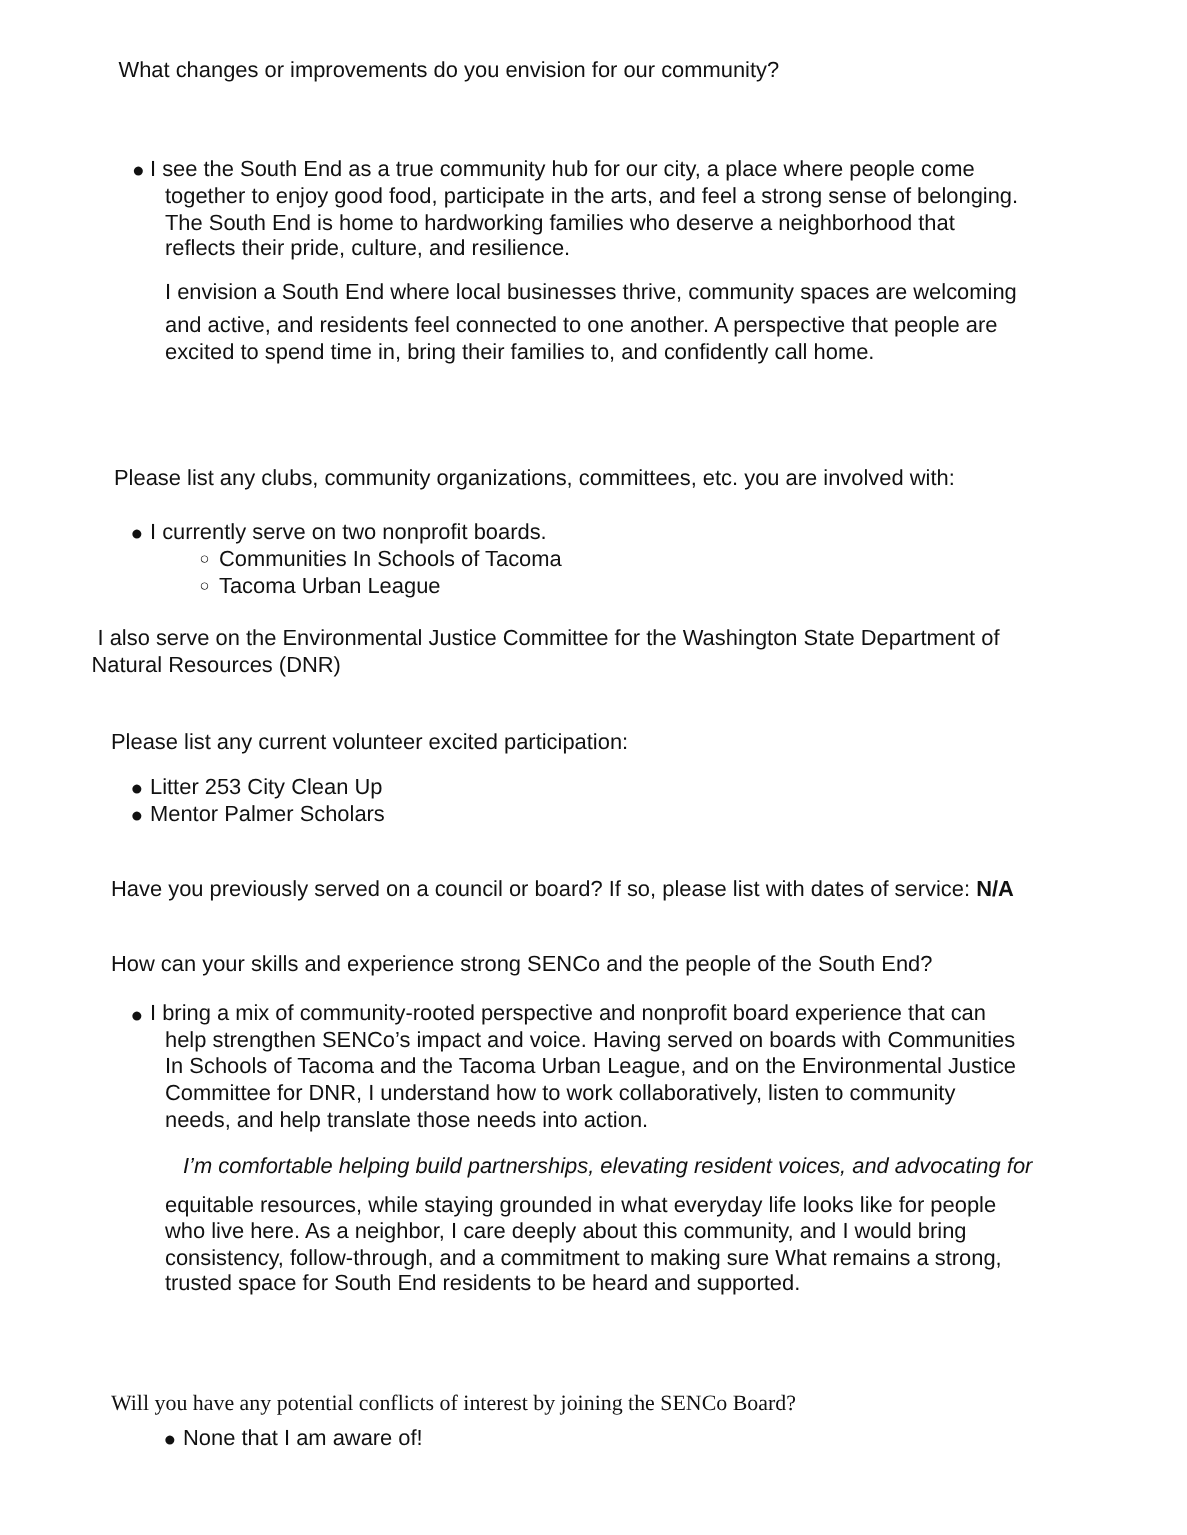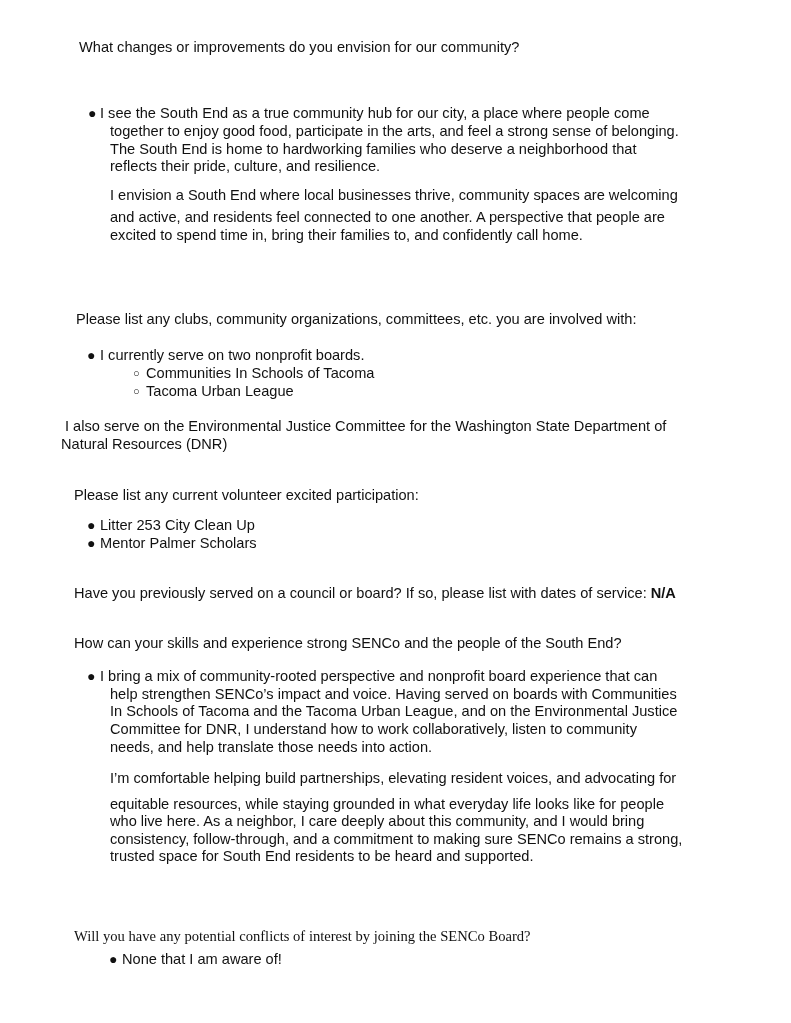--- a/index.html
+++ b/index.html
@@ -43,21 +43,21 @@
   <span class="b">N/A</span>
 </div>
 
 <div class="ln" style="left:74px;top:634px;">How can your skills and experience strong SENCo and the people of the South End?</div>
 <span class="bullet" style="left:87px;top:667px;">●</span>
 <div class="ln" style="left:100px;top:667px;">I bring a mix of community-rooted perspective and nonprofit board experience that can</div>
 <div class="ln" style="left:110px;top:685px;">help strengthen SENCo’s impact and voice. Having served on boards with Communities</div>
 <div class="ln" style="left:110px;top:702px;">In Schools of Tacoma and the Tacoma Urban League, and on the Environmental Justice</div>
 <div class="ln" style="left:110px;top:720px;">Committee for DNR, I understand how to work collaboratively, listen to community</div>
 <div class="ln" style="left:110px;top:738px;">needs, and help translate those needs into action.</div>
-<div class="ln" style="left:110px;top:769px;">I’m comfortable helping build partnerships, elevating resident voices, and advocating for</div>
+<div class="ln" style="left:122px;top:769px;font-style:italic;">I’m comfortable helping build partnerships, elevating resident voices, and advocating for</div>
 <div class="ln" style="left:110px;top:795px;">equitable resources, while staying grounded in what everyday life looks like for people</div>
 <div class="ln" style="left:110px;top:812px;">who live here. As a neighbor, I care deeply about this community, and I would bring</div>
-<div class="ln" style="left:110px;top:830px;">consistency, follow-through, and a commitment to making sure SENCo remains a strong,</div>
+<div class="ln" style="left:110px;top:830px;">consistency, follow-through, and a commitment to making sure What remains a strong,</div>
 <div class="ln" style="left:110px;top:847px;">trusted space for South End residents to be heard and supported.</div>
 
 <div class="ln" style="left:74px;top:927px;font-family:Liberation Serif, serif;">Will you have any potential conflicts of interest by joining the SENCo Board?</div>
 <span class="bullet" style="left:109px;top:950px;">●</span>
 <div class="ln" style="left:122px;top:950px;">None that I am aware of!</div>
 
 </body></html>

